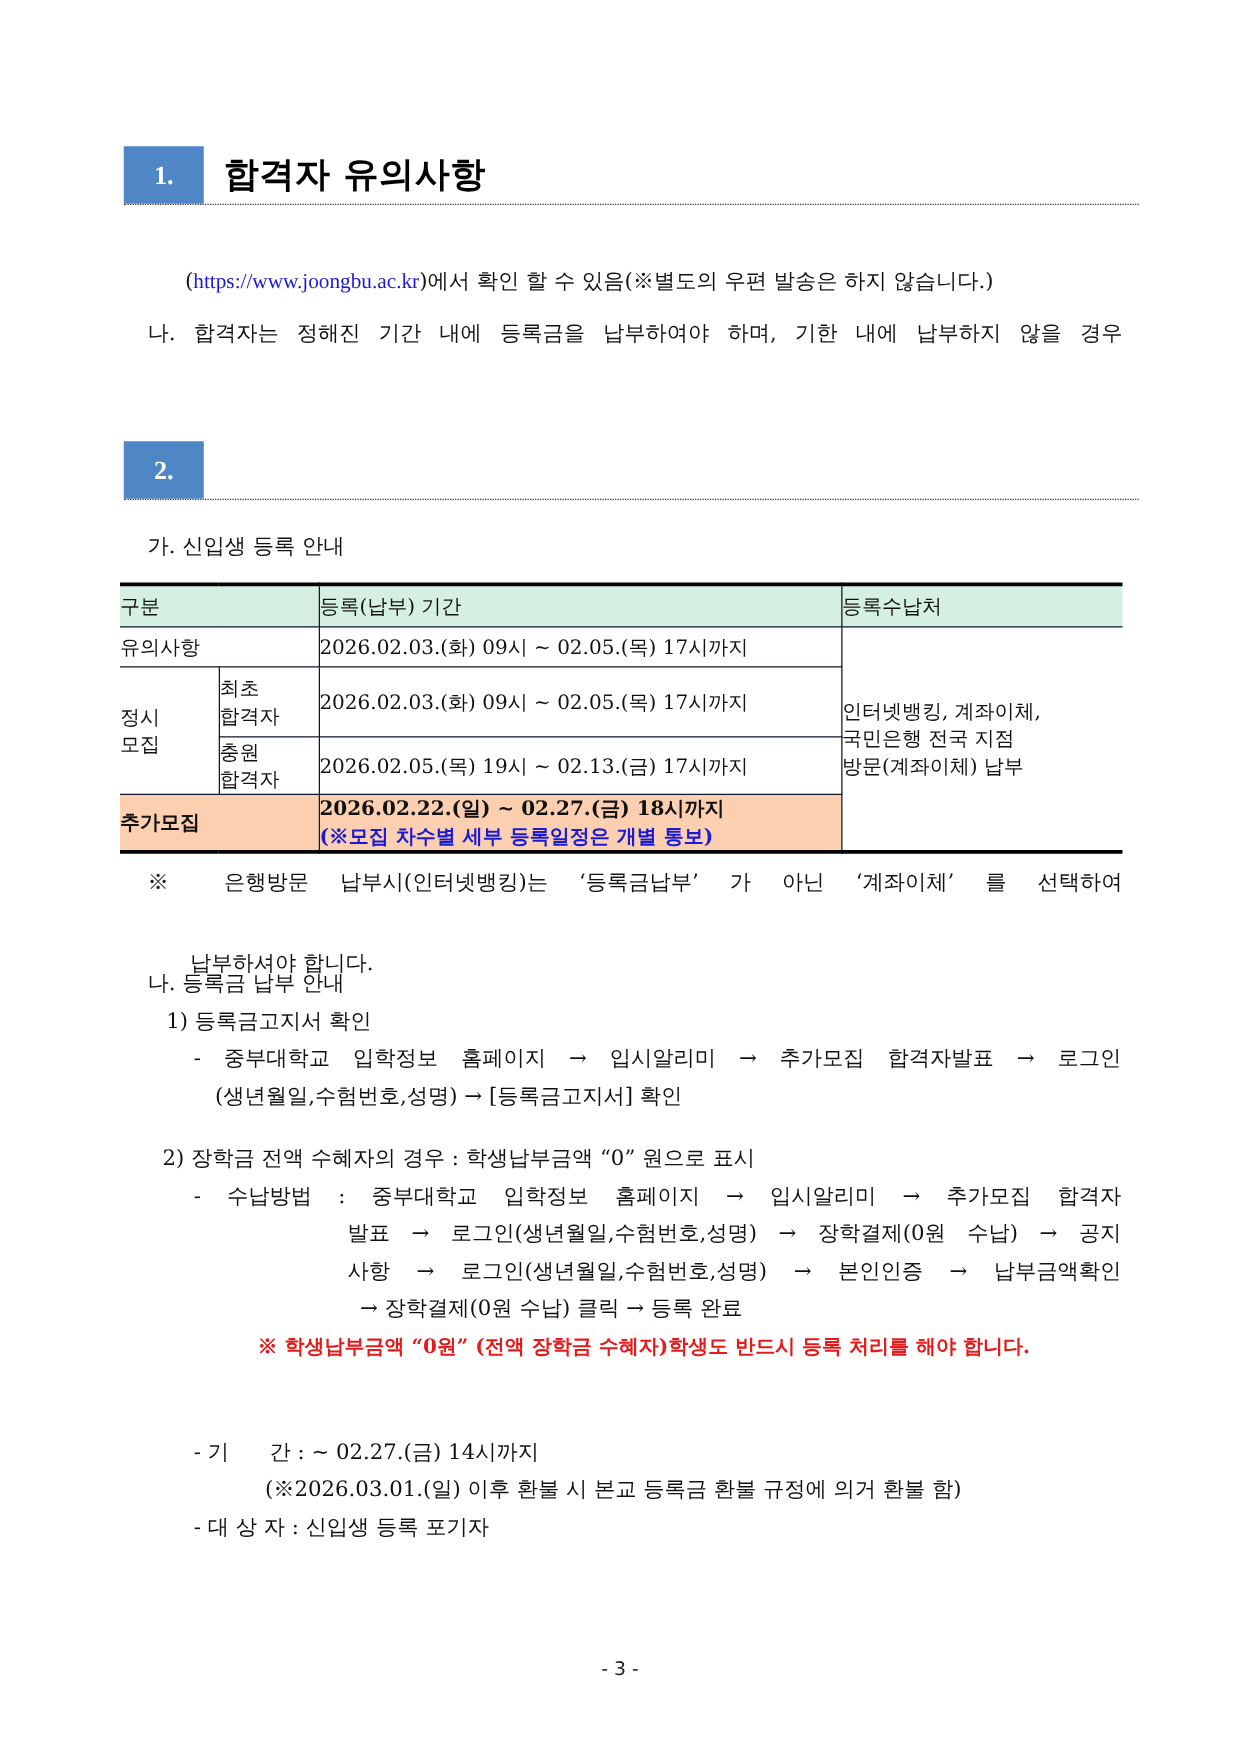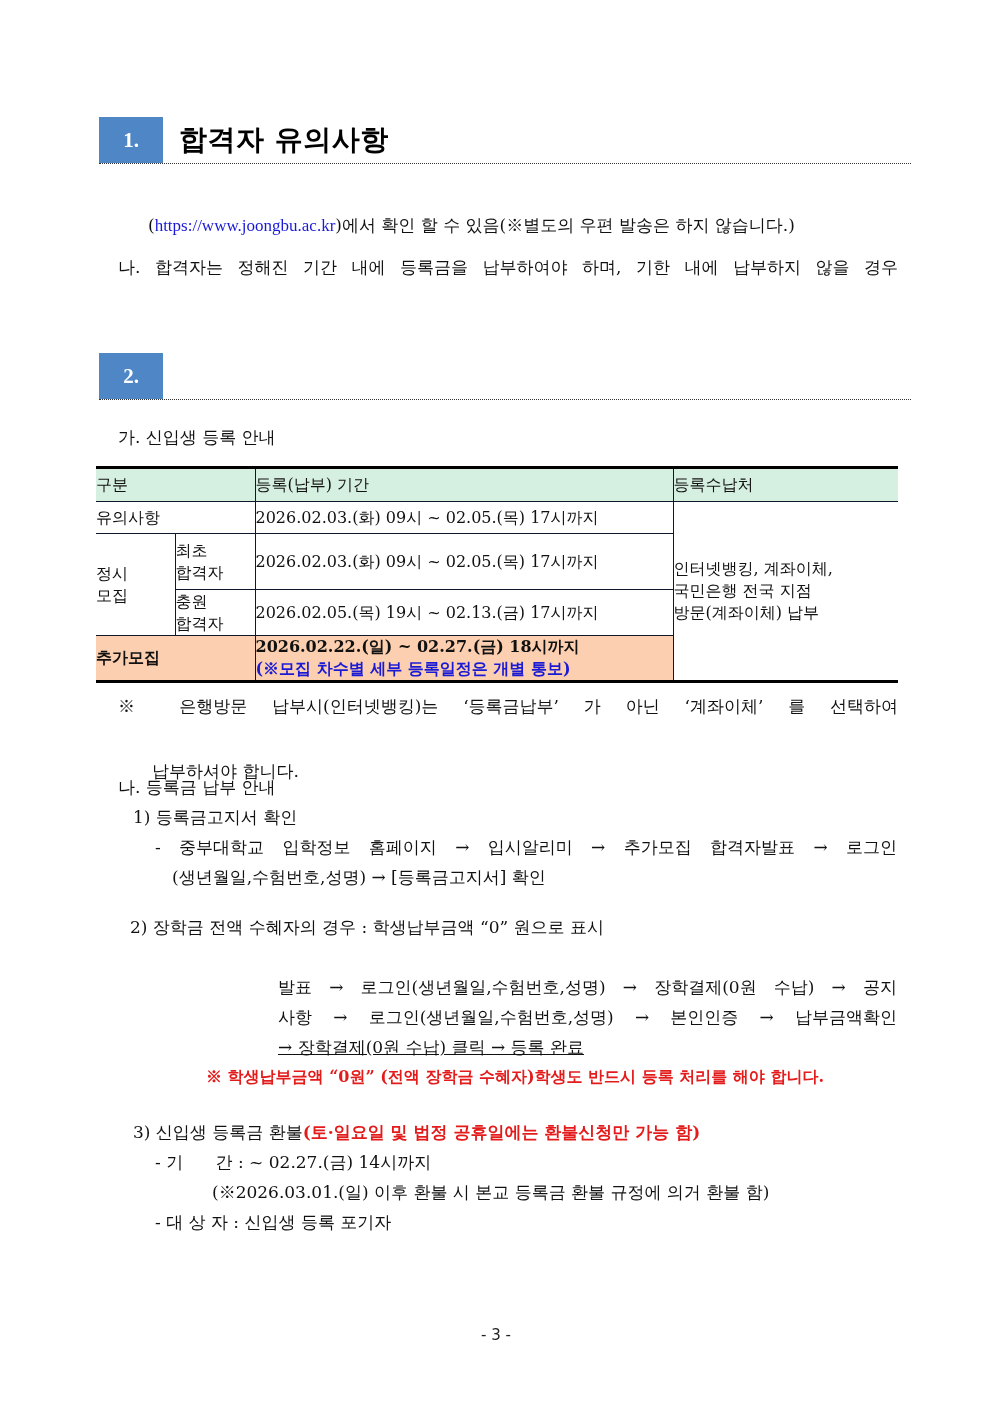--- a/index.html
+++ b/index.html
@@ -103,26 +103,24 @@
   <div class="line justify" style="left:118px; top:695px; width:780px;">※ 은행방문 납부시(인터넷뱅킹)는 ‘등록금납부’ 가 아닌 ‘계좌이체’ 를 선택하여</div>
   <div class="line" style="left:152px; top:727px;margin-top:33px;">납부하셔야 합니다.</div>
 
   <div class="line" style="left:118px; top:776px;">나. 등록금 납부 안내</div>
 
   <div class="line" style="left:133px; top:806px;">1) 등록금고지서 확인</div>
   <div class="line justify" style="left:155px; top:836px; width:742px;">- 중부대학교 입학정보 홈페이지 → 입시알리미 → 추가모집 합격자발표 → 로그인</div>
   <div class="line" style="left:172px; top:866px;">(생년월일,수험번호,성명) → [등록금고지서] 확인</div>
 
   <div class="line" style="left:130px; top:916px;">2) 장학금 전액 수혜자의 경우 : 학생납부금액 “0” 원으로 표시</div>
+  <div class="line justify" style="left:155px; top:946px; width:742px;">- 수납방법 : 중부대학교 입학정보 홈페이지 → 입시알리미 → 추가모집 합격자</div>
   <div class="line justify" style="left:278px; top:976px; width:619px;">발표 → 로그인(생년월일,수험번호,성명) → 장학결제(0원 수납) → 공지</div>
   <div class="line justify" style="left:278px; top:1006px; width:619px;">사항 → 로그인(생년월일,수험번호,성명) → 본인인증 → 납부금액확인</div>
-  <div class="line" style="left:278px; top:1036px;text-decoration:underline;">→ 장학결제(0원 수납) 클릭 → 등록 완료</div>
+  <div class="line" style="left:288px; top:1036px;">→ 장학결제(0원 수납) 클릭 → 등록 완료</div>
   <div class="line red" style="left:160px; top:1066px; font-size:16px;margin-left:46px;">※ 학생납부금액 “0원” (전액 장학금 수혜자)학생도 반드시 등록 처리를 해야 합니다.</div>
 
-  <div class="line" style="left:133px; top:1121px;">
-    <span>3) 신입생 등록금 환불</span><span class="red">(토·일요일 및 법정 공휴일에는 환불신청만 가능 함)</span>
-  </div>
   <div class="line" style="left:155px; top:1151px; white-space:pre;">- 기      간 : ~ 02.27.(금) 14시까지</div>
   <div class="line" style="left:212px; top:1181px;">(※2026.03.01.(일) 이후 환불 시 본교 등록금 환불 규정에 의거 환불 함)</div>
   <div class="line" style="left:155px; top:1211px;">- 대 상 자 : 신입생 등록 포기자</div>
 
   <div class="page-num">- 3 -</div>
 </div>
 
 </body></html>

